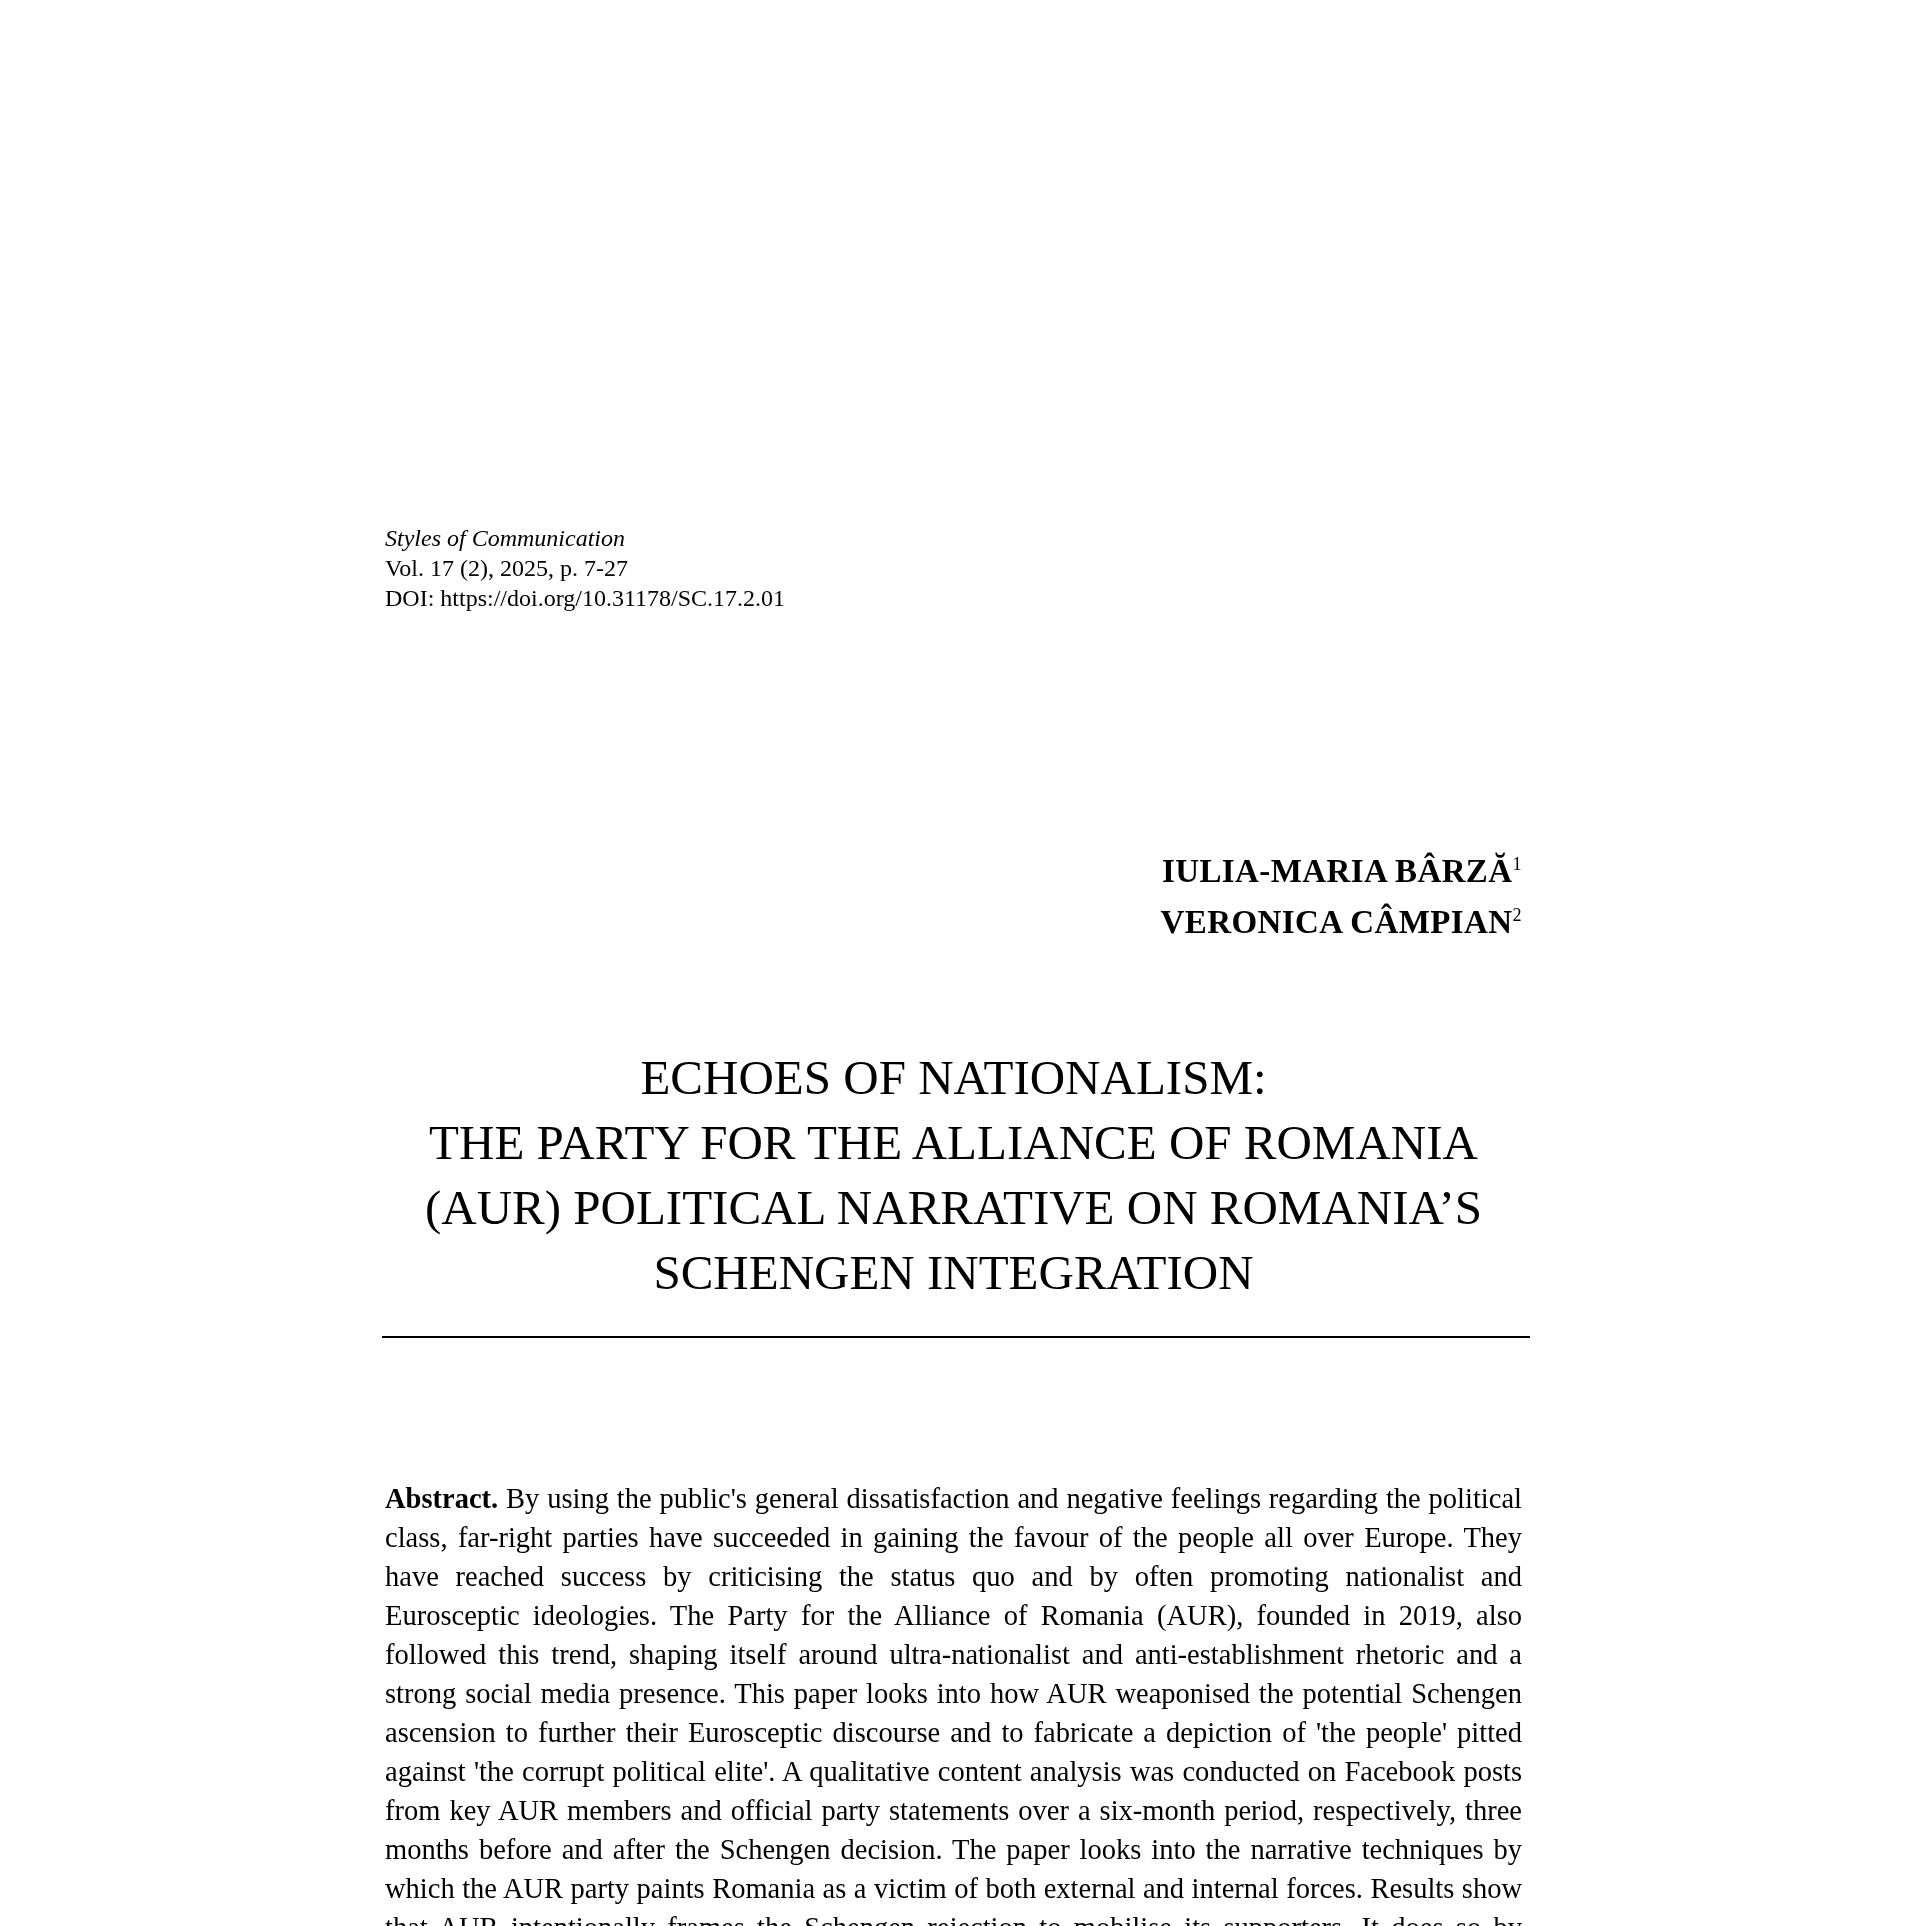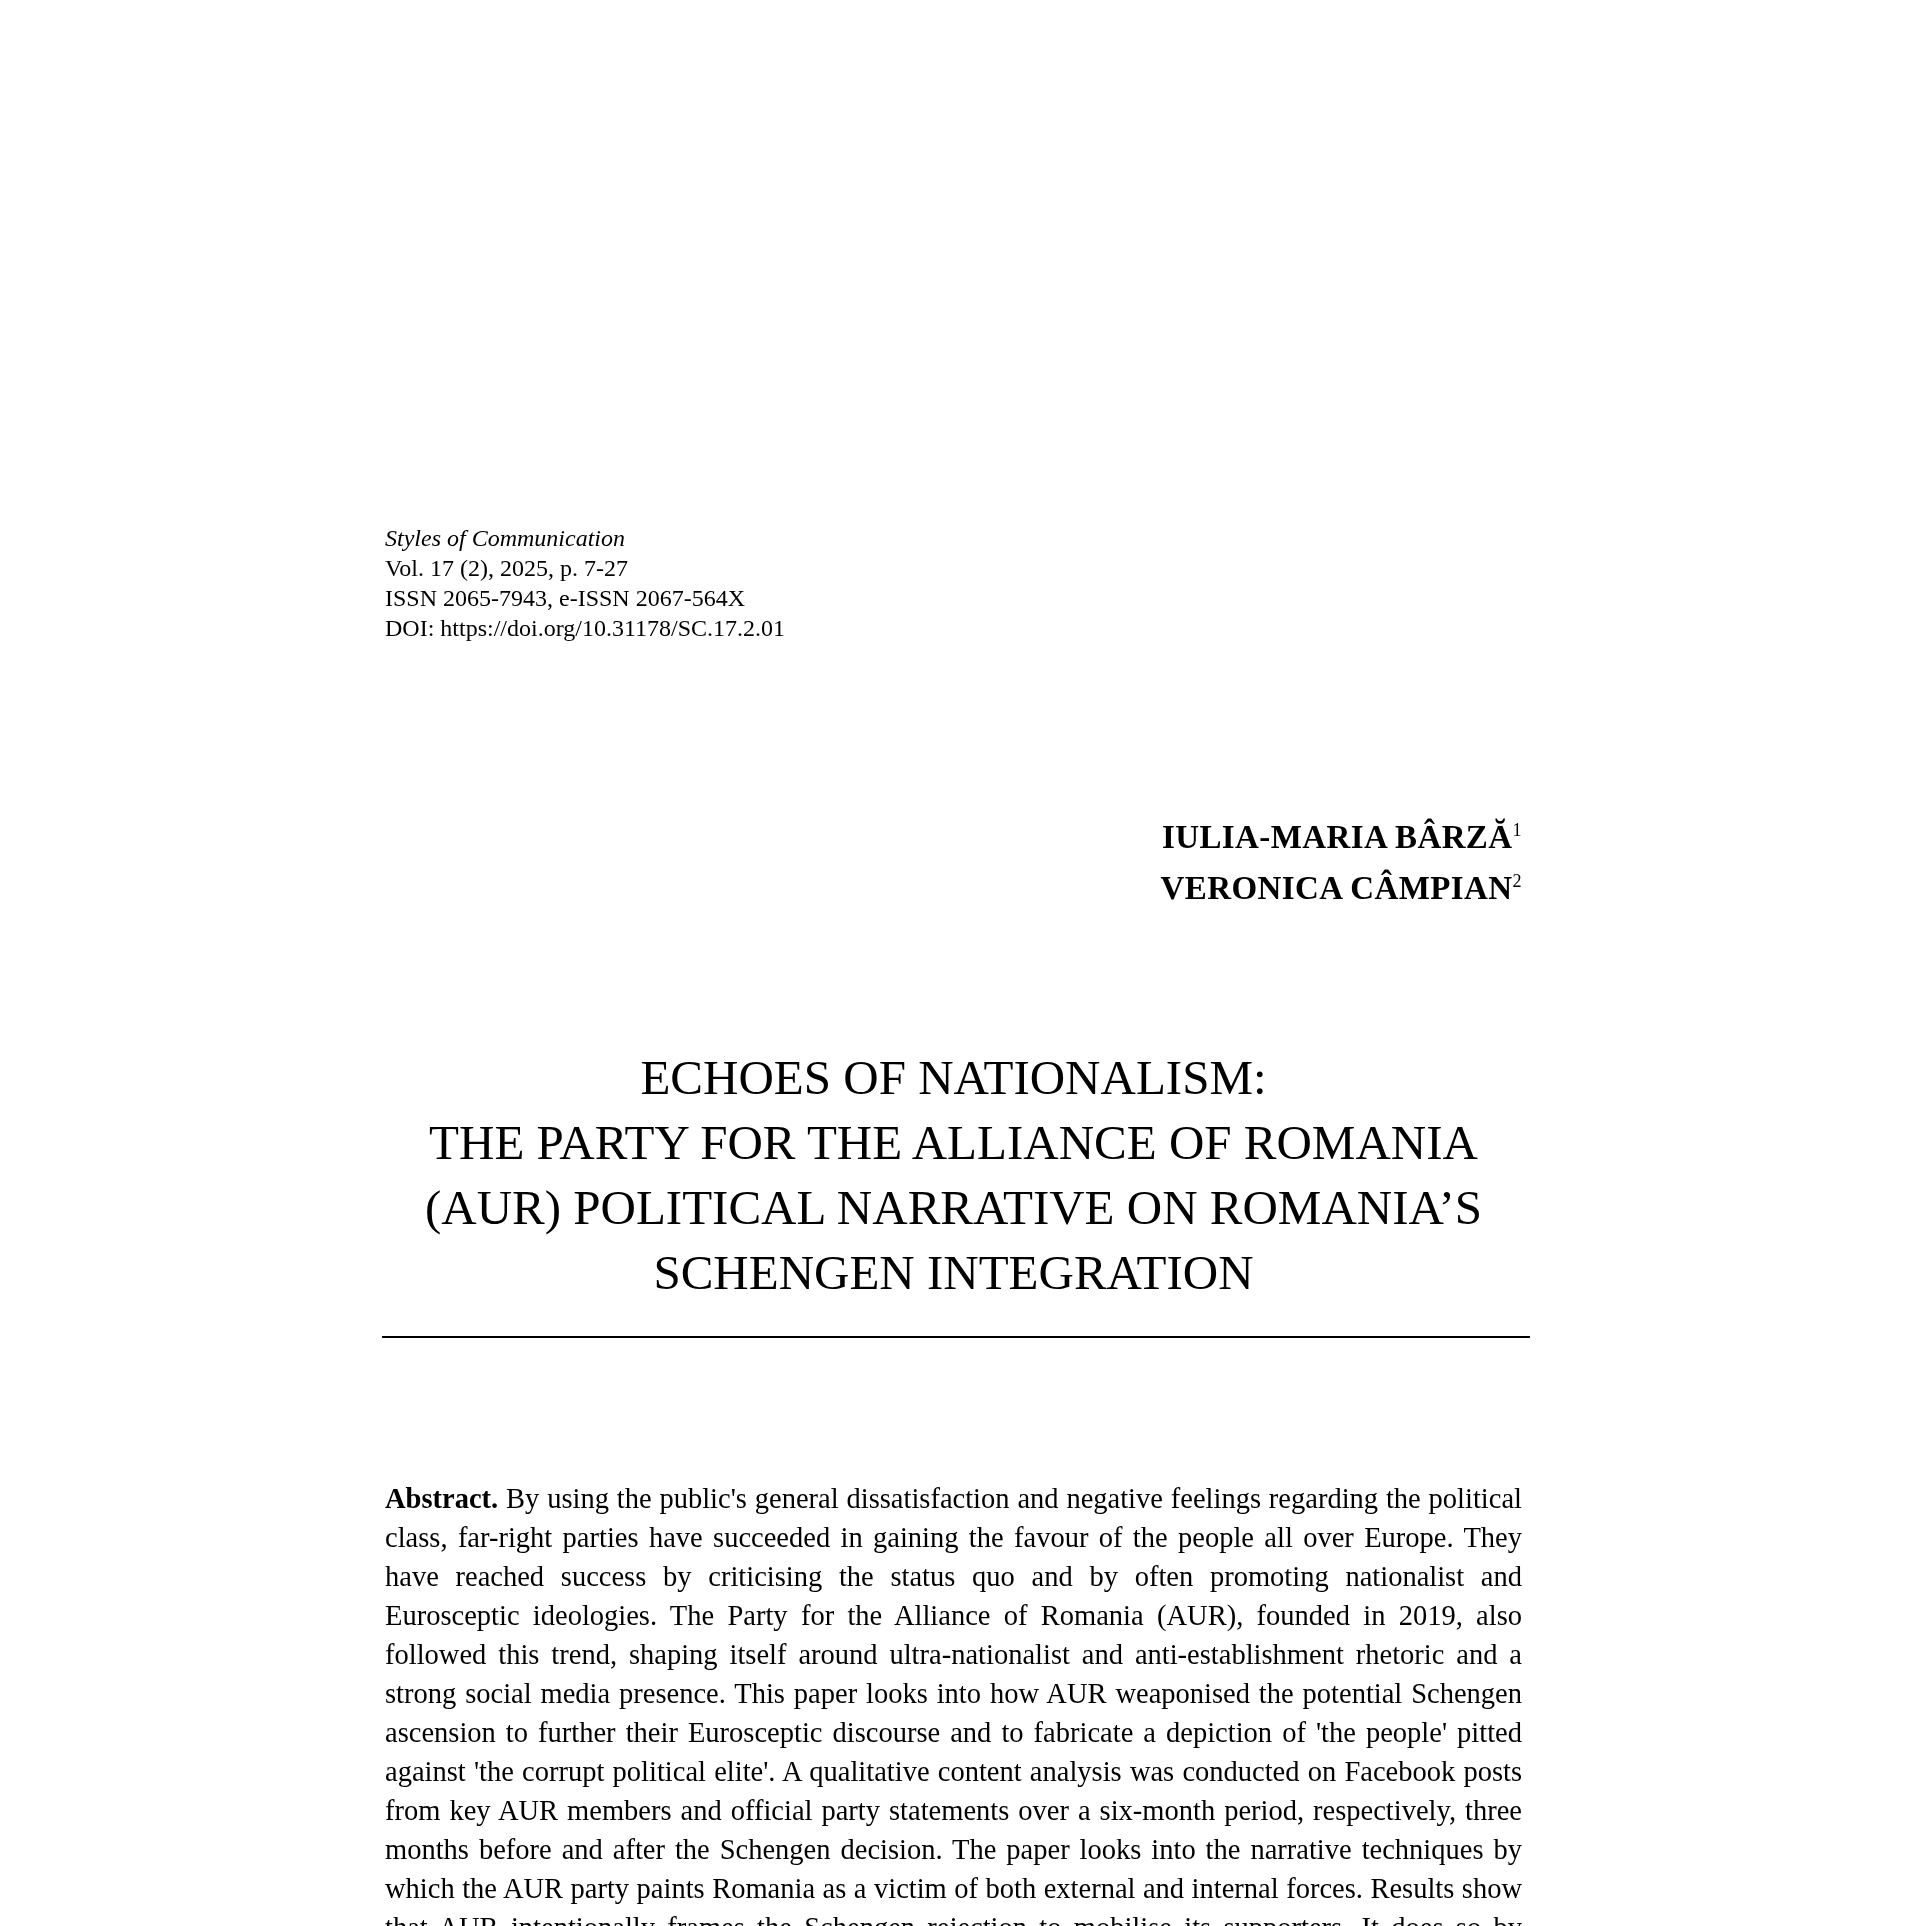--- a/index.html
+++ b/index.html
@@ -9,21 +9,21 @@
     font-family: "Liberation Serif", "DejaVu Serif", serif;
     color: #000000;
   }
   .col { position: absolute; left: 385px; width: 1137px; }
 
   
   #journal-header { top: 523px; text-align: left; font-size: 24px; line-height: 30px; }
   .jtitle { font-style: italic; }
 
   
-  #authors { top: 808px; text-align: right; font-size: 33px; line-height: 44px; font-weight: bold; letter-spacing: 0.4px; }
+  #authors { top: 842px; text-align: right; font-size: 33px; line-height: 44px; font-weight: bold; letter-spacing: 0.4px; }
   .author-sup { font-weight: normal; font-size: 55%; }
 
   
   #title { top: 1045px; margin: 0; font-size: 49px; line-height: 65px; font-weight: normal; letter-spacing: 0; text-align: center; }
   .title-line { display: block; white-space: nowrap; }
   #title-rule { position: absolute; top: 1336px; left: 382px; width: 1148px; height: 1.9px; background: #000; }
 
   
   #abstract {
     top: 1479px; margin: 0;
@@ -33,21 +33,20 @@
   #abstract b { font-weight: bold; }
 </style>
 </head>
 <body>
 
 <div class="page">
 
   <header id="journal-header" class="col">
     <div class="jline jtitle">Styles of Communication</div>
     <div class="jline">Vol. 17 (2), 2025, p. 7-27</div>
-    <div class="jline">ISSN 2065-7943, e-ISSN 2067-564X</div>
     <div class="jline">DOI: https://doi.org/10.31178/SC.17.2.01</div>
   </header>
 
   <section id="authors" class="col">
     <div class="author-line"><span>IULIA-MARIA BÂRZĂ</span><sup class="author-sup">1</sup></div>
     <div class="author-line"><span>VERONICA CÂMPIAN</span><sup class="author-sup">2</sup></div>
   </section>
 
   <h1 id="title" class="col">
     <span class="title-line">ECHOES OF NATIONALISM:</span>

